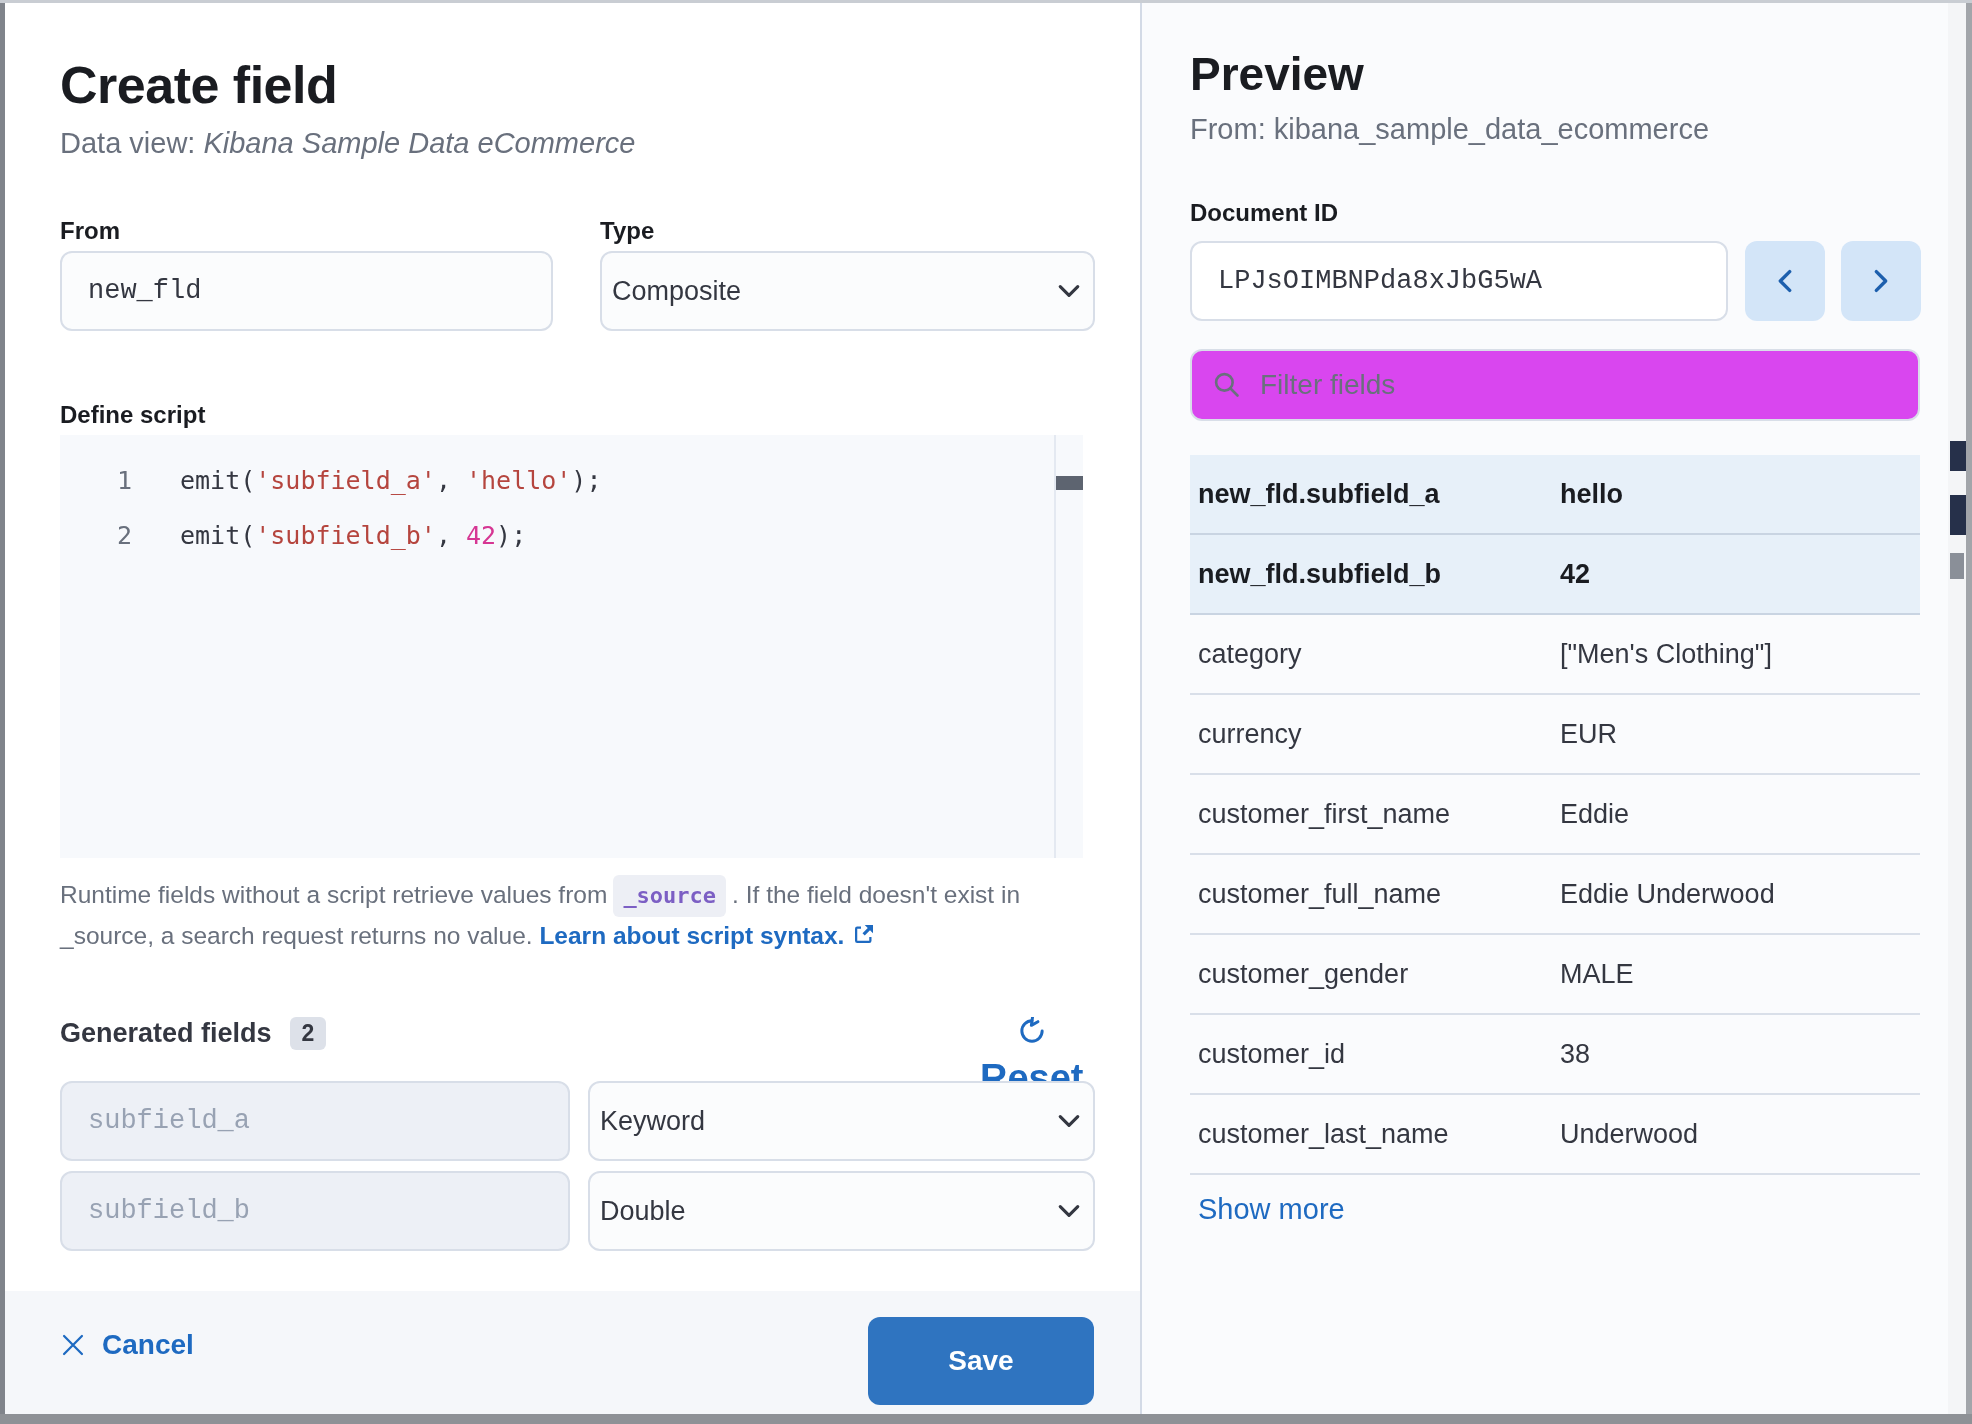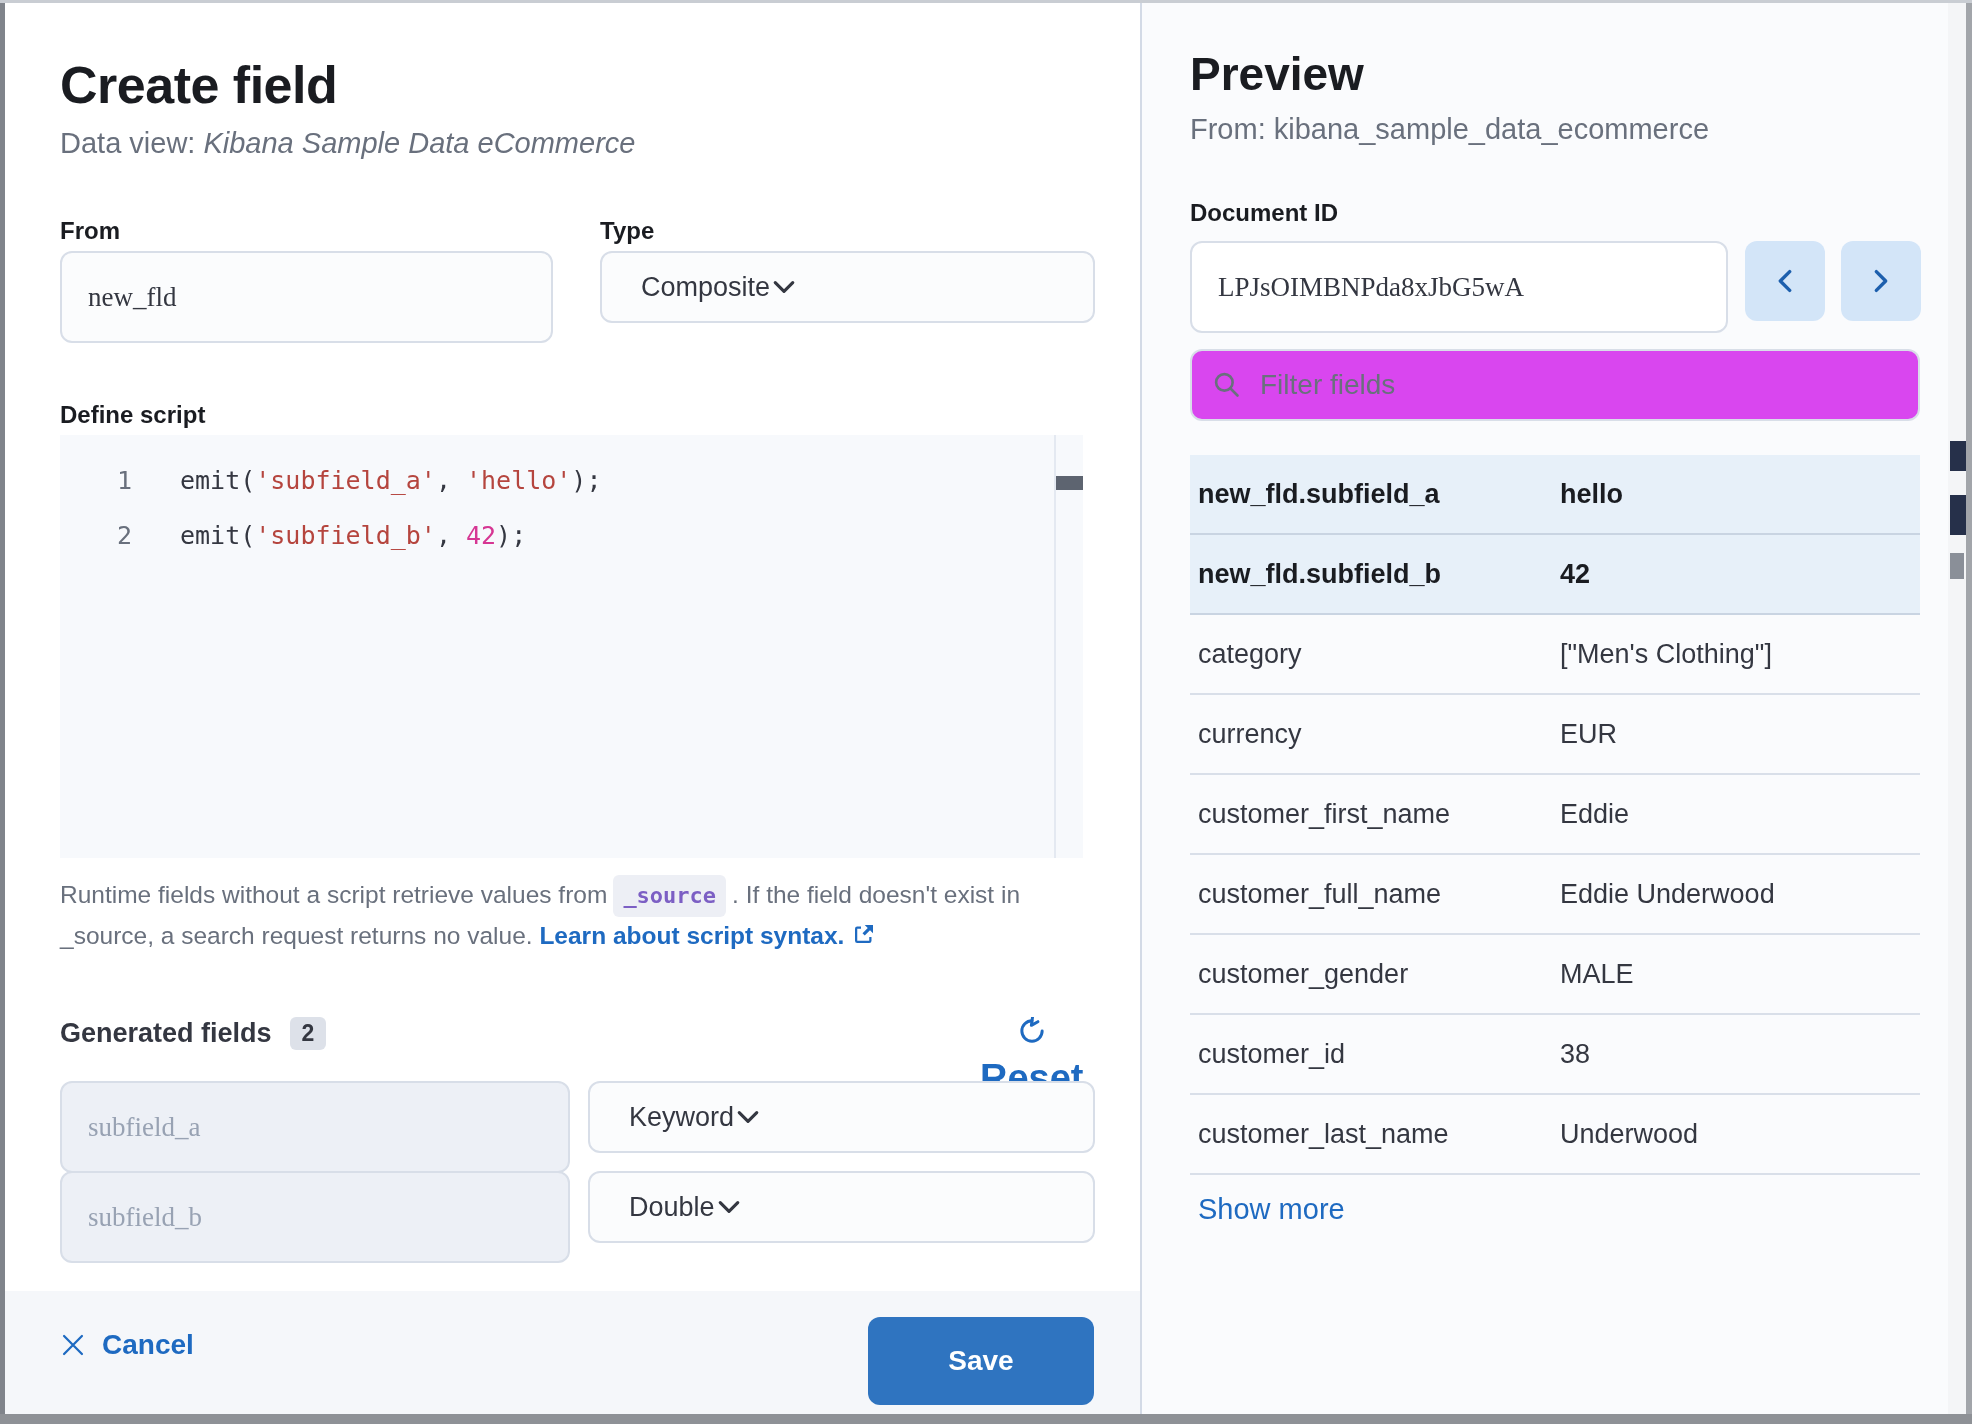--- a/index.html
+++ b/index.html
@@ -17,28 +17,28 @@
   
   .form-panel { position:absolute; left:5px; top:0; width:1135px; height:1414px; background:#fff; }
   .divider-v  { position:absolute; left:1140px; top:0; width:2px; height:1414px; background:#d3dae6; }
 
   .h1 { position:absolute; left:55px; top:52px; font-size:52px; font-weight:700; color:#1a1c21; letter-spacing:-0.5px; }
   .subtitle { position:absolute; left:55px; top:124px; font-size:29px; color:#69707d; }
   .subtitle em { font-style:italic; }
 
   .field-label { position:absolute; font-size:24px; font-weight:700; color:#1a1c21; }
   .inputbox {
-    position:absolute; height:92px; background:#fbfcfd; border:2px solid #d8dee8;
+    position:absolute; height:80px; background:#fbfcfd; border:2px solid #d8dee8;
     border-radius:12px; font-size:27px; color:#343741; padding:0 26px;
-    font-family:Liberation Serif, serif; outline:none;
+    font-family:Liberation Mono, monospace; outline:none;
   }
   .selectbox {
-    position:absolute; height:72px; background:#fbfcfd; border:2px solid #d8dee8;
-    border-radius:12px; display:flex; align-items:center; 
-    padding:0 39px; font-size:27px; color:#343741; cursor:pointer;
+    position:absolute; height:80px; background:#fbfcfd; border:2px solid #d8dee8;
+    border-radius:12px; display:flex; align-items:center; justify-content:space-between;
+    padding:0 10px; font-size:27px; color:#343741; cursor:pointer;
   }
   .chev { width:28px; height:28px; flex:0 0 auto; }
 
   
   .editor { position:absolute; left:55px; top:432px; width:1023px; height:423px; background:#f7f9fc; }
   .code-line { position:absolute; left:0; width:100%; height:55px; display:flex; align-items:center;
                font-family:"DejaVu Sans Mono","Liberation Mono",monospace; font-size:25px; }
   .lineno { width:72px; text-align:right; color:#69707d; flex:0 0 auto; }
   .codetxt { padding-left:48px; white-space:pre; }
   .tok-d { color:#343741; } .tok-s { color:#b5453e; } .tok-n { color:#d63693; }

